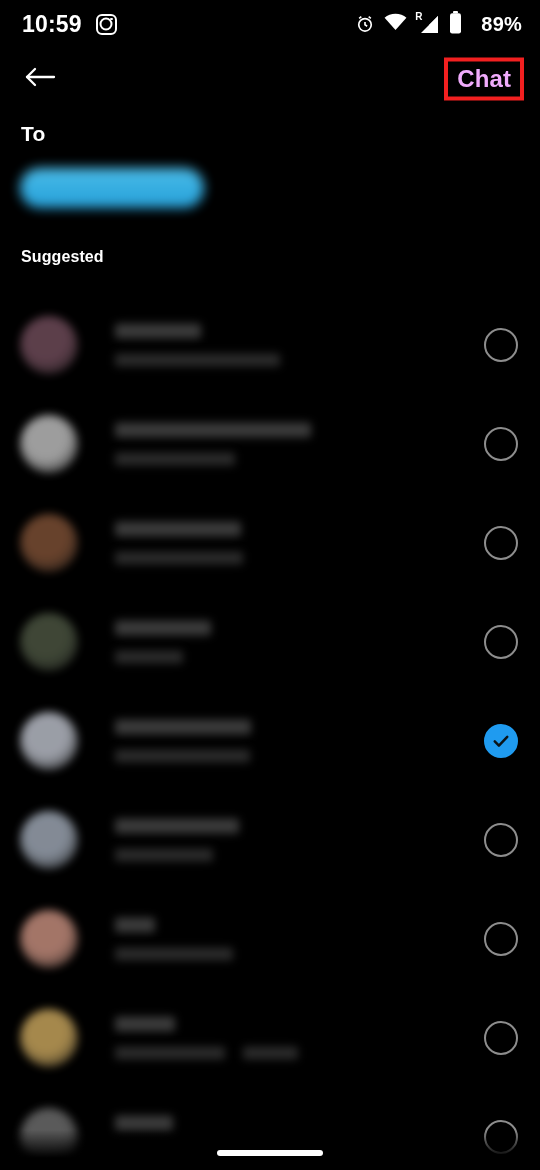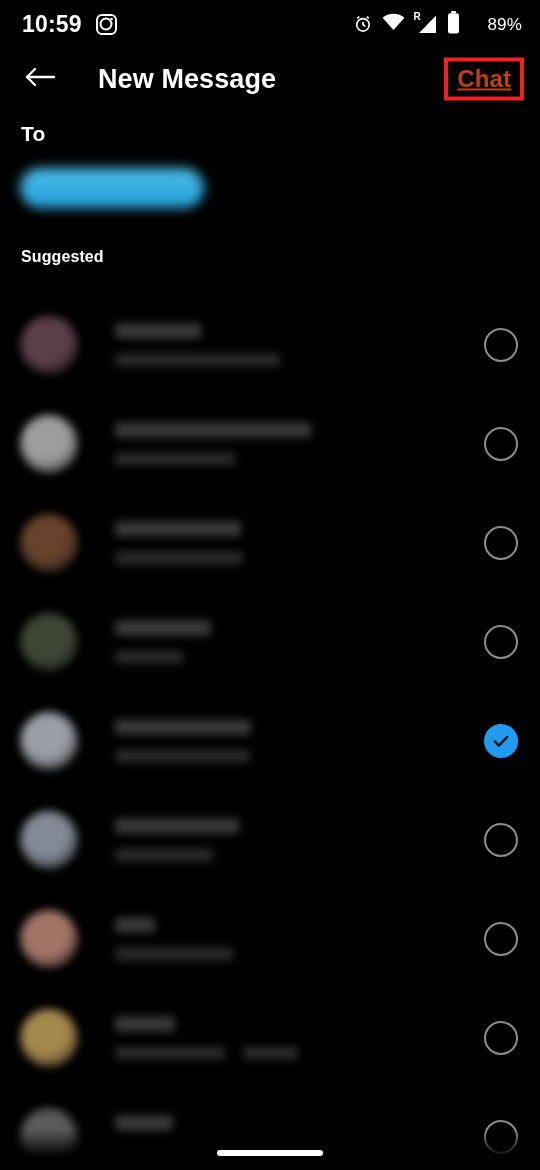--- a/index.html
+++ b/index.html
@@ -14,21 +14,21 @@
 
   
   .statusbar{
     position:absolute; left:0; top:0; width:540px; height:48px;
     display:flex; align-items:center; justify-content:space-between;
     padding:0 18px 0 22px;
   }
   .sb-left{ display:flex; align-items:center; gap:14px; }
   .sb-time{ font-size:23px; font-weight:700; letter-spacing:.2px; line-height:1; }
   .sb-right{ display:flex; align-items:center; gap:9px; }
-  .sb-pct{ font-size:17px; font-weight:400; letter-spacing:.2px; line-height:1; margin-left:18px;}
+  .sb-pct{ font-size:20px; font-weight:700; letter-spacing:.2px; line-height:1; margin-left:10px;}
 
   .ig-icon{ width:21px; height:21px; border:2.3px solid #fff; border-radius:6px; position:relative; }
   .ig-icon:before{ content:""; position:absolute; left:50%; top:50%; transform:translate(-50%,-50%);
     width:9px; height:9px; border:2.1px solid #fff; border-radius:50%; }
   .ig-icon:after{ content:""; position:absolute; right:2.2px; top:2.2px; width:2.6px; height:2.6px;
     background:#fff; border-radius:50%; }
 
   .alarm-icon{ width:20px; height:20px; position:relative; }
   .signal-wrap{ position:relative; width:24px; height:20px; }
   .roam-r{ position:absolute; left:-1px; top:-2px; font-size:10px; font-weight:700; line-height:1; }
@@ -41,21 +41,21 @@
   .back-btn{ position:absolute; left:22px; top:50%; transform:translateY(-50%);
     width:36px; height:30px; display:flex; align-items:center; justify-content:center; }
   .title{
     position:absolute; left:98px; top:50%; transform:translateY(-50%);
     font-size:27px; font-weight:700; letter-spacing:.1px; white-space:nowrap;
   }
   .chat-wrap{
     position:absolute; right:16px; top:50%; transform:translateY(-50%);
     border:4px solid #f22020; padding:5px 9px 6px 9px; line-height:1;
   }
-  .chat-label{ font-size:24px; font-weight:600; color:#c2410c; letter-spacing:.1px;text-decoration:underline; }
+  .chat-label{ font-size:24px; font-weight:600; color:#f0abfc; letter-spacing:.1px; }
 
   
   .to-label{
     position:absolute; left:21px; top:122px;
     font-size:21px; font-weight:700; letter-spacing:.2px;
   }
   .chip{
     position:absolute; left:20px; top:168px; width:184px; height:40px;
     border-radius:20px;
     background:linear-gradient(180deg,#4ec2f0 0%,#36b2e8 55%,#2ba7e0 100%);
@@ -154,21 +154,20 @@
 
 <div class="header">
   <div class="back-btn">
     <span>
       <svg width="32" height="24" viewBox="0 0 32 24" fill="none" stroke="#fff" stroke-width="2.3" stroke-linecap="round" stroke-linejoin="round">
         <path d="M30 12H3"></path>
         <path d="M11 4L3 12l8 8"></path>
       </svg>
     </span>
   </div>
-  <div class="title">New Message</div>
   <div class="chat-wrap">
     <span class="chat-label">Chat</span>
   </div>
 </div>
 
 <div class="to-label">To</div>
 <div class="chip"></div>
 
 <div class="suggested">Suggested</div>
 

